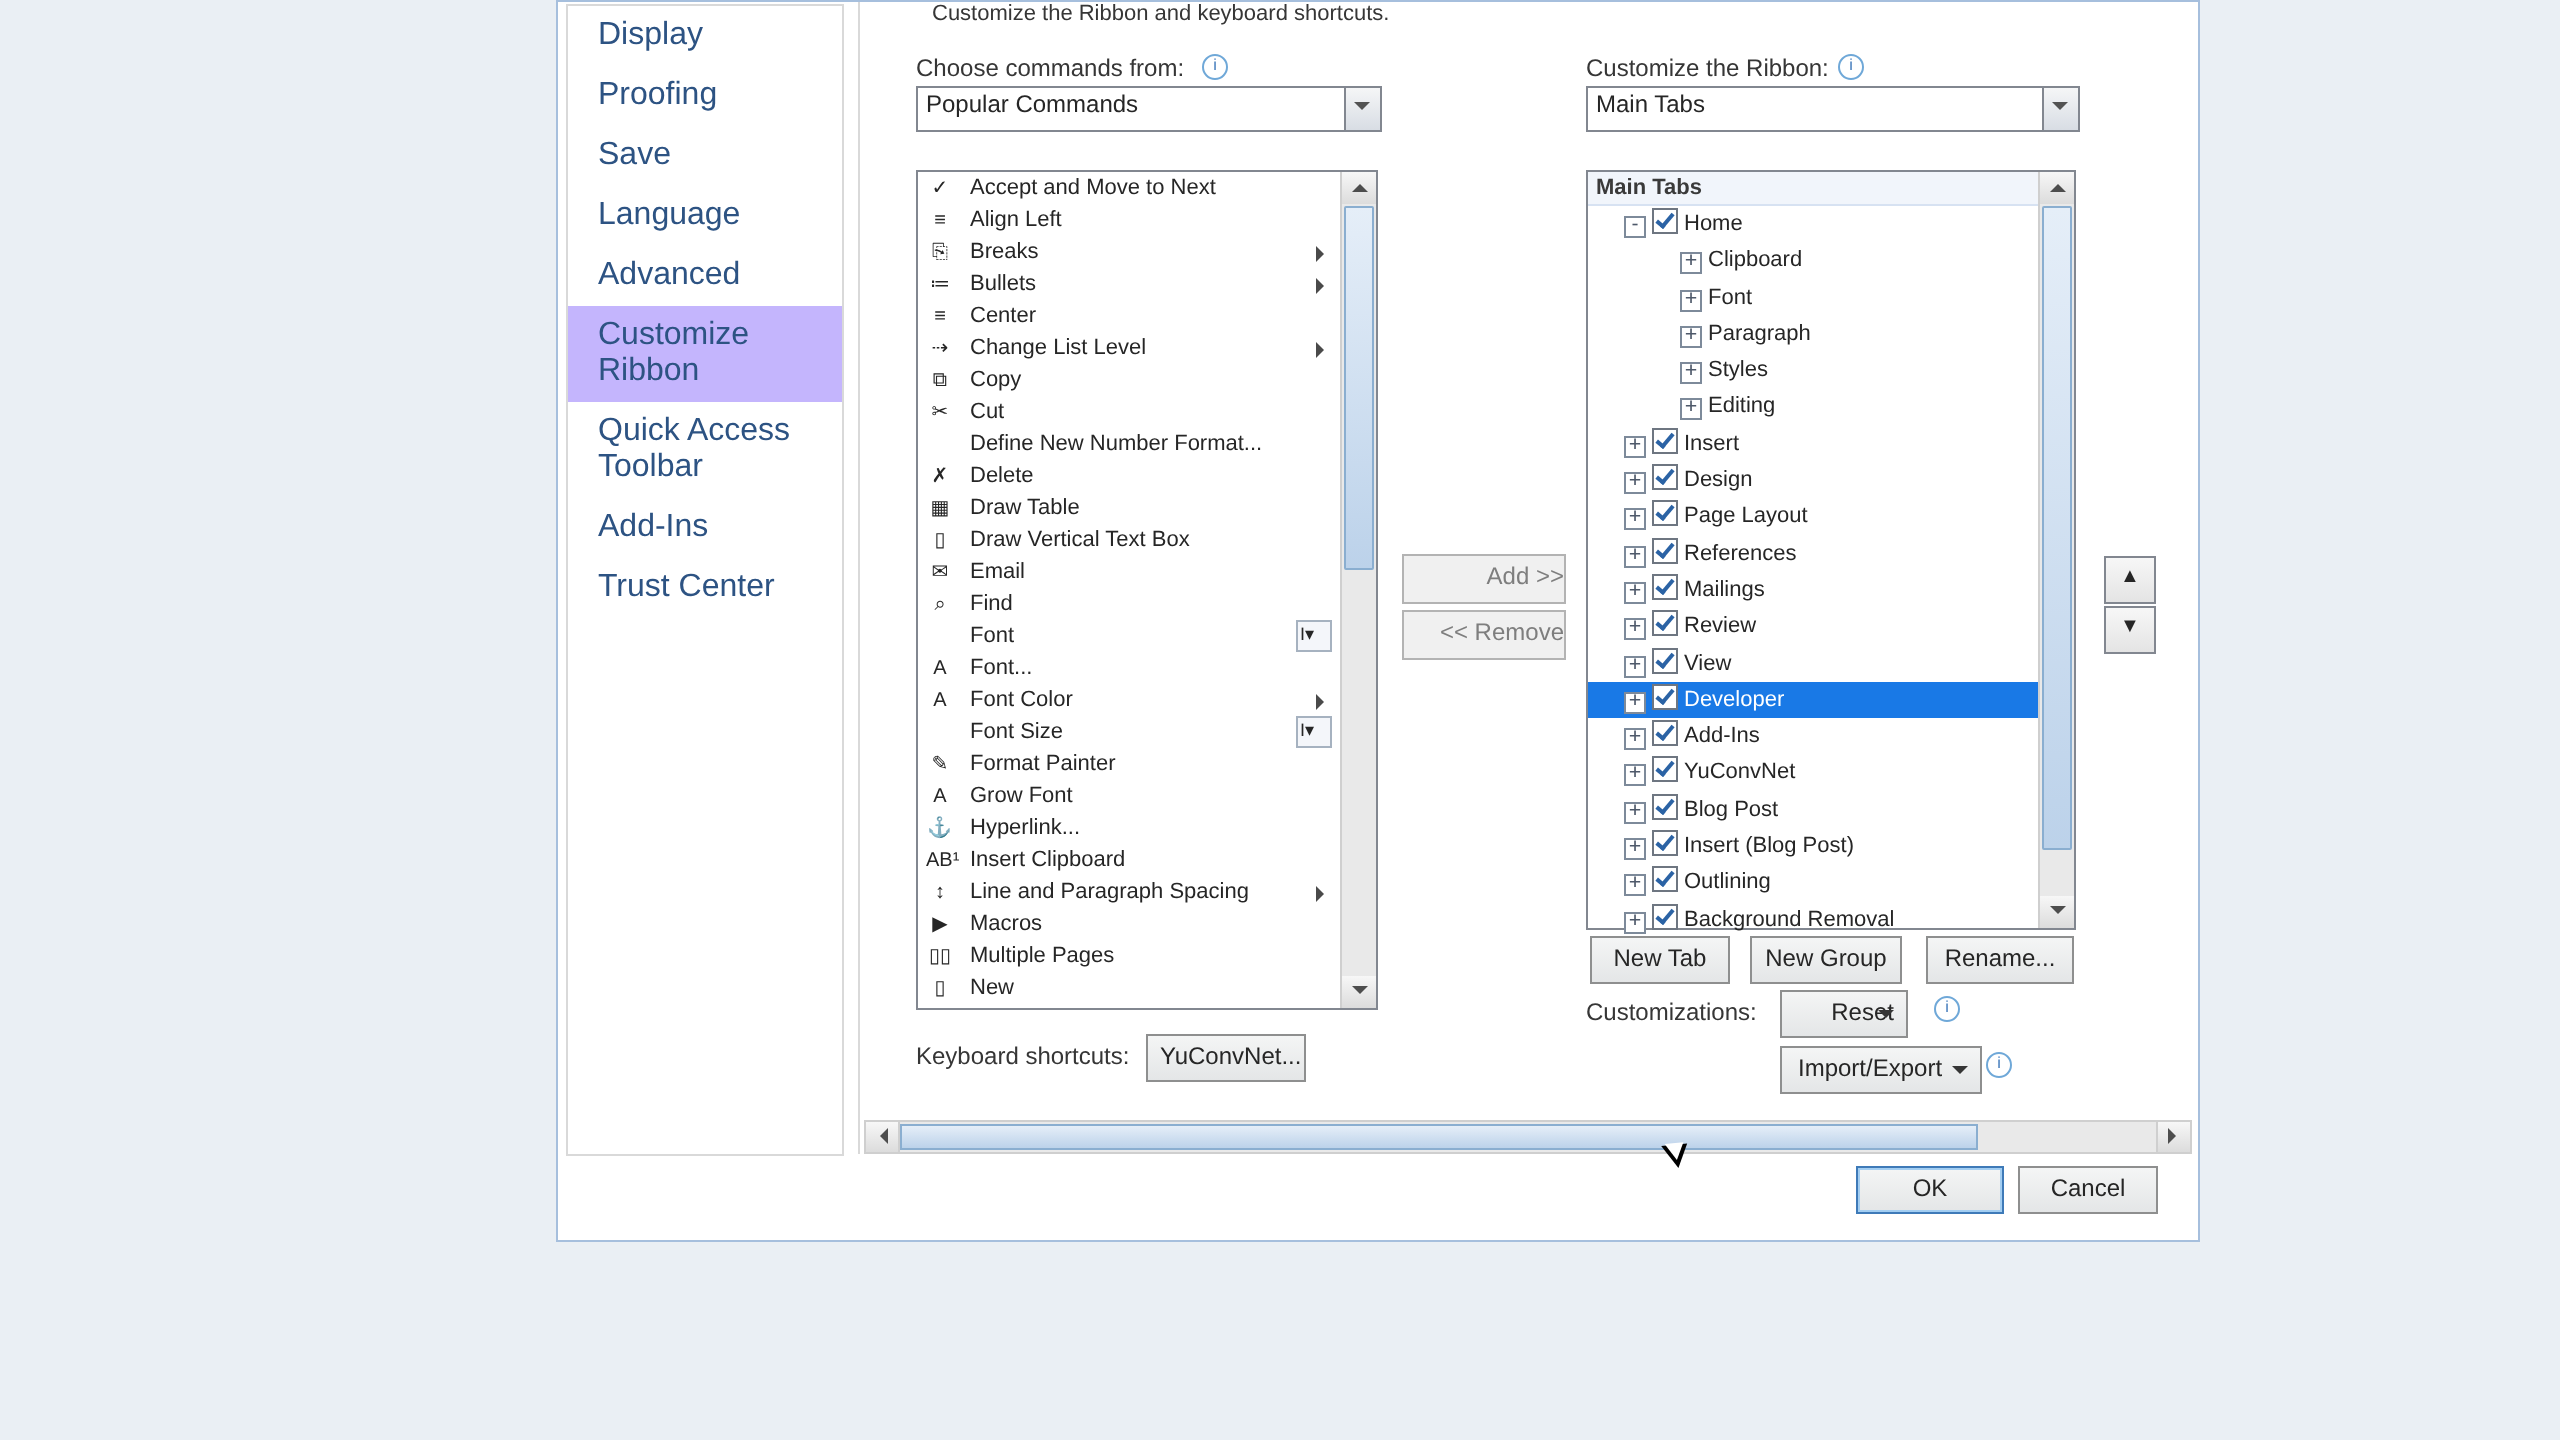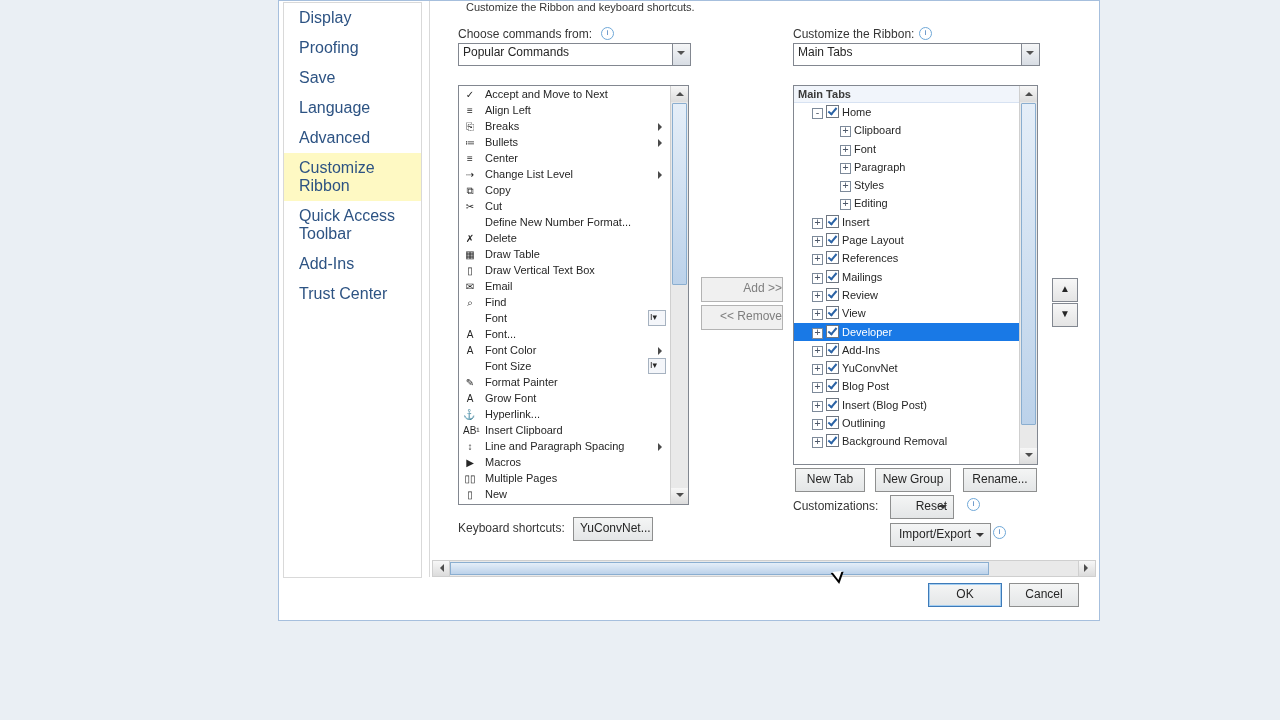--- a/index.html
+++ b/index.html
@@ -1,20 +1,20 @@
 <!DOCTYPE html>
 <html><head>
 <meta charset="utf-8">
 <style>
   html,body{margin:0;padding:0;width:1280px;height:720px;font-family:"Segoe UI",Tahoma,sans-serif;font-size:11px;background:#eaeff4;color:#262626}
   .dialog{position:absolute;left:278px;top:0;width:820px;height:619px;background:#fff;border:1px solid #a6bfdd}
   
   .sidenav{position:absolute;left:4px;top:1px;width:137px;height:574px;border:1px solid #d9d9d9;background:#fff}
   .sidenav .item{padding:6px 10px 6px 15px;color:#2d5383;font-size:16px;cursor:pointer}
-  .sidenav .sel{background:#fef9c3}
+  .sidenav .sel{background:#c4b5fd}
   
   .pane{position:absolute;left:150px;top:0;width:668px;height:576px;border-left:1px solid #d9d9d9}
   
   .hdr{position:absolute;left:186px;top:-10px;color:#363636}
   
   .lab{font-size:12px;color:#363636}
   .select{height:19px;border:1px solid #828790;background:#fff;font-size:12px;padding:1px 4px;position:relative}
   .select::after{content:"";position:absolute;right:0;top:0;width:17px;height:100%;border-left:1px solid #828790;
     background:linear-gradient(#f5f6f7,#d8dde4)}
   .select::before{content:"";position:absolute;right:5px;top:7px;border:4px solid transparent;border-top-color:#535353;z-index:1}
@@ -133,20 +133,21 @@
 
     <div class="listbox" style="left:363px;top:84px;width:243px;height:378px" id="tree">
       <div class="treehdr">Main Tabs</div>
       <div class="node lvl1"><span class="sq">-</span><span class="cb"></span><span class="txt">Home</span></div>
         <div class="node lvl2"><span class="sq">+</span><span class="txt">Clipboard</span></div>
         <div class="node lvl2"><span class="sq">+</span><span class="txt">Font</span></div>
         <div class="node lvl2"><span class="sq">+</span><span class="txt">Paragraph</span></div>
         <div class="node lvl2"><span class="sq">+</span><span class="txt">Styles</span></div>
         <div class="node lvl2"><span class="sq">+</span><span class="txt">Editing</span></div>
         <div class="node lvl1"><span class="sq">+</span><span class="cb"></span><span class="txt">Insert</span></div>
+        <div class="node lvl1"><span class="sq">+</span><span class="cb"></span><span class="txt">Design</span></div>
         <div class="node lvl1"><span class="sq">+</span><span class="cb"></span><span class="txt">Page Layout</span></div>
         <div class="node lvl1"><span class="sq">+</span><span class="cb"></span><span class="txt">References</span></div>
         <div class="node lvl1"><span class="sq">+</span><span class="cb"></span><span class="txt">Mailings</span></div>
         <div class="node lvl1"><span class="sq">+</span><span class="cb"></span><span class="txt">Review</span></div>
         <div class="node lvl1"><span class="sq">+</span><span class="cb"></span><span class="txt">View</span></div>
         <div class="node lvl1 sel"><span class="sq">+</span><span class="cb"></span><span class="txt">Developer</span></div>
         <div class="node lvl1"><span class="sq">+</span><span class="cb"></span><span class="txt">Add-Ins</span></div>
         <div class="node lvl1"><span class="sq">+</span><span class="cb"></span><span class="txt">YuConvNet</span></div>
         <div class="node lvl1"><span class="sq">+</span><span class="cb"></span><span class="txt">Blog Post</span></div>
         <div class="node lvl1"><span class="sq">+</span><span class="cb"></span><span class="txt">Insert (Blog Post)</span></div>

